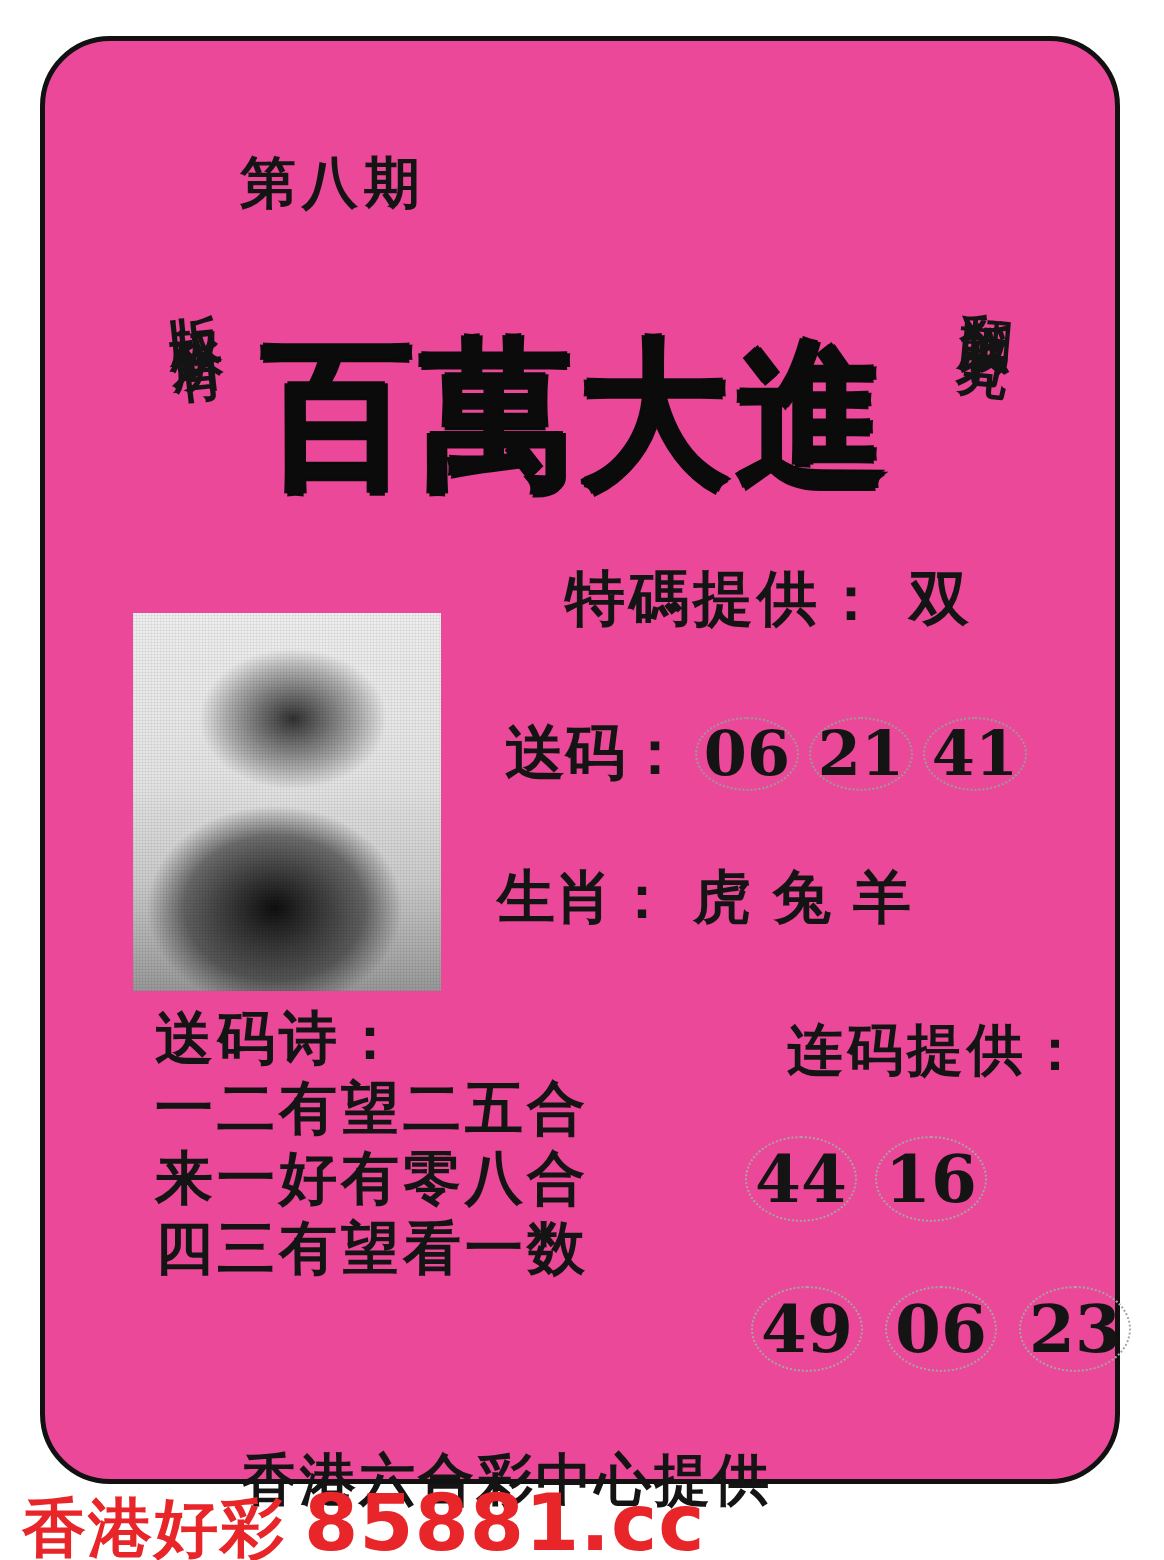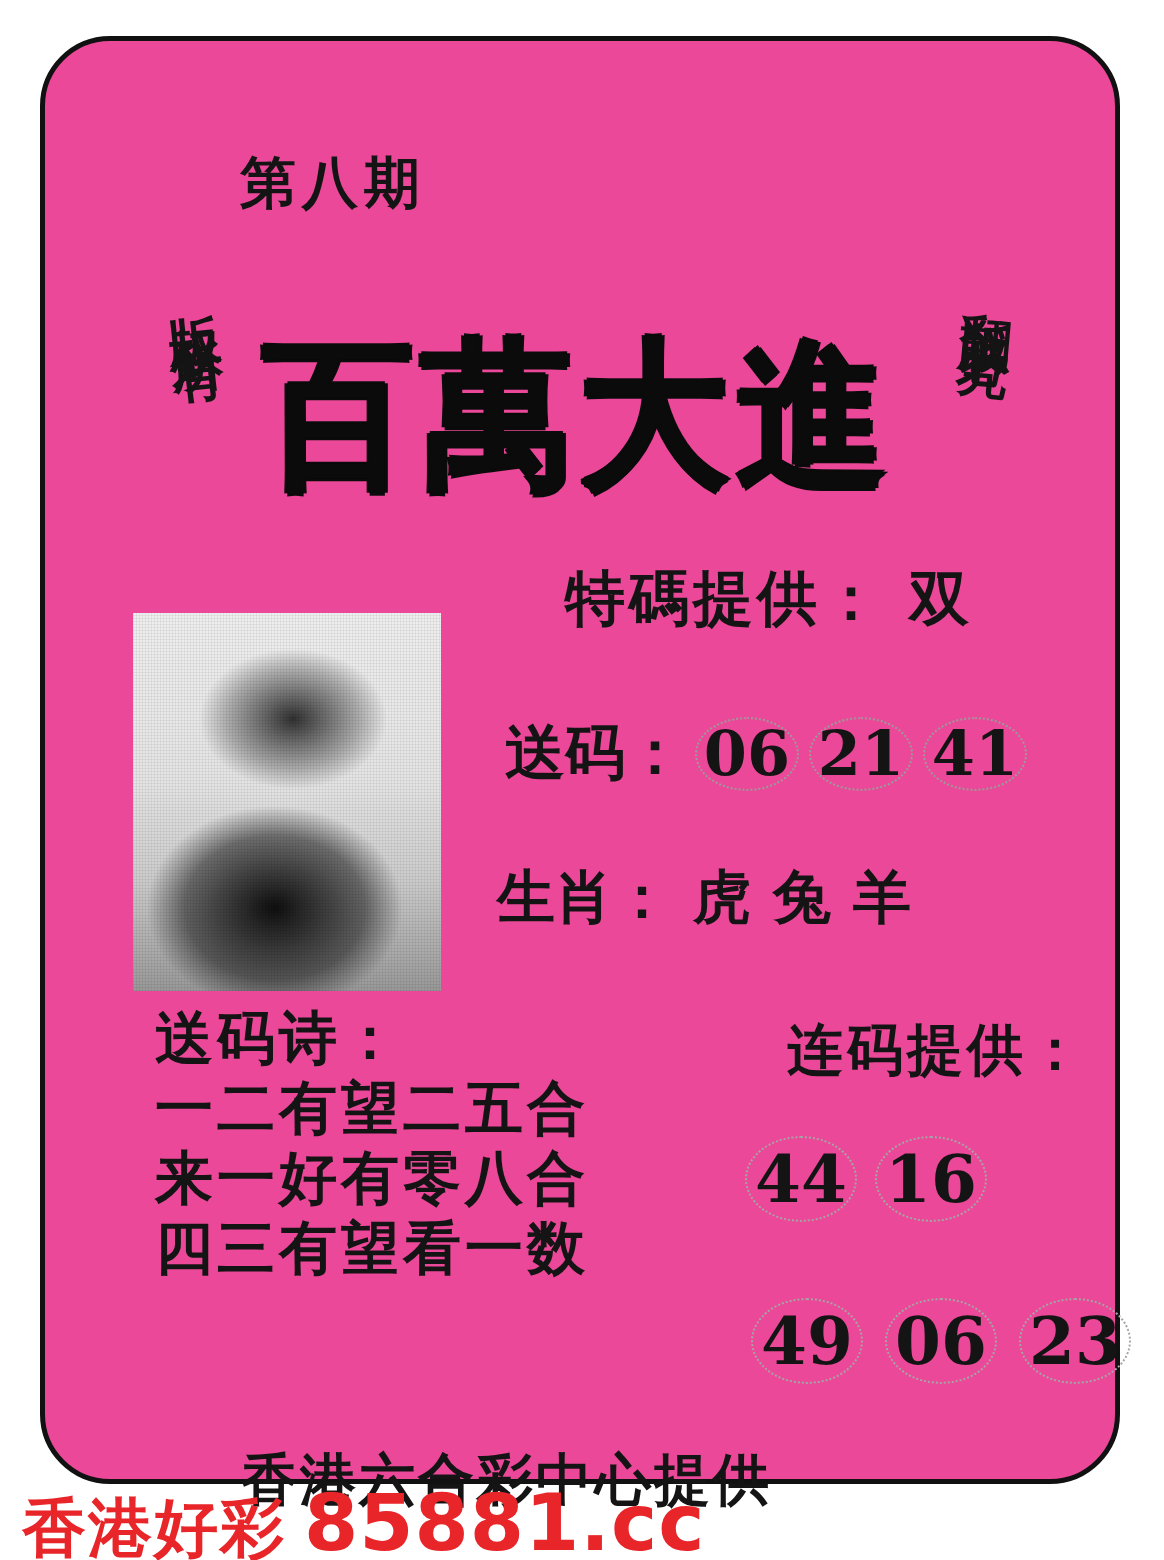--- a/index.html
+++ b/index.html
@@ -202,21 +202,20 @@
     top: 1095px;
     display: flex;
     gap: 18px;
   }
   #lian-row-2 {
     position: absolute;
     left: 706px;
     top: 1245px;
     display: flex;
     gap: 22px;
-    margin-top: 12px;
   }
   .big-ball {
     display: inline-flex;
     align-items: center;
     justify-content: center;
     width: 112px;
     height: 86px;
     border: 2px dotted #a5a5a5;
     border-radius: 50%;
     font-family: "DejaVu Serif", "Liberation Serif", serif;

